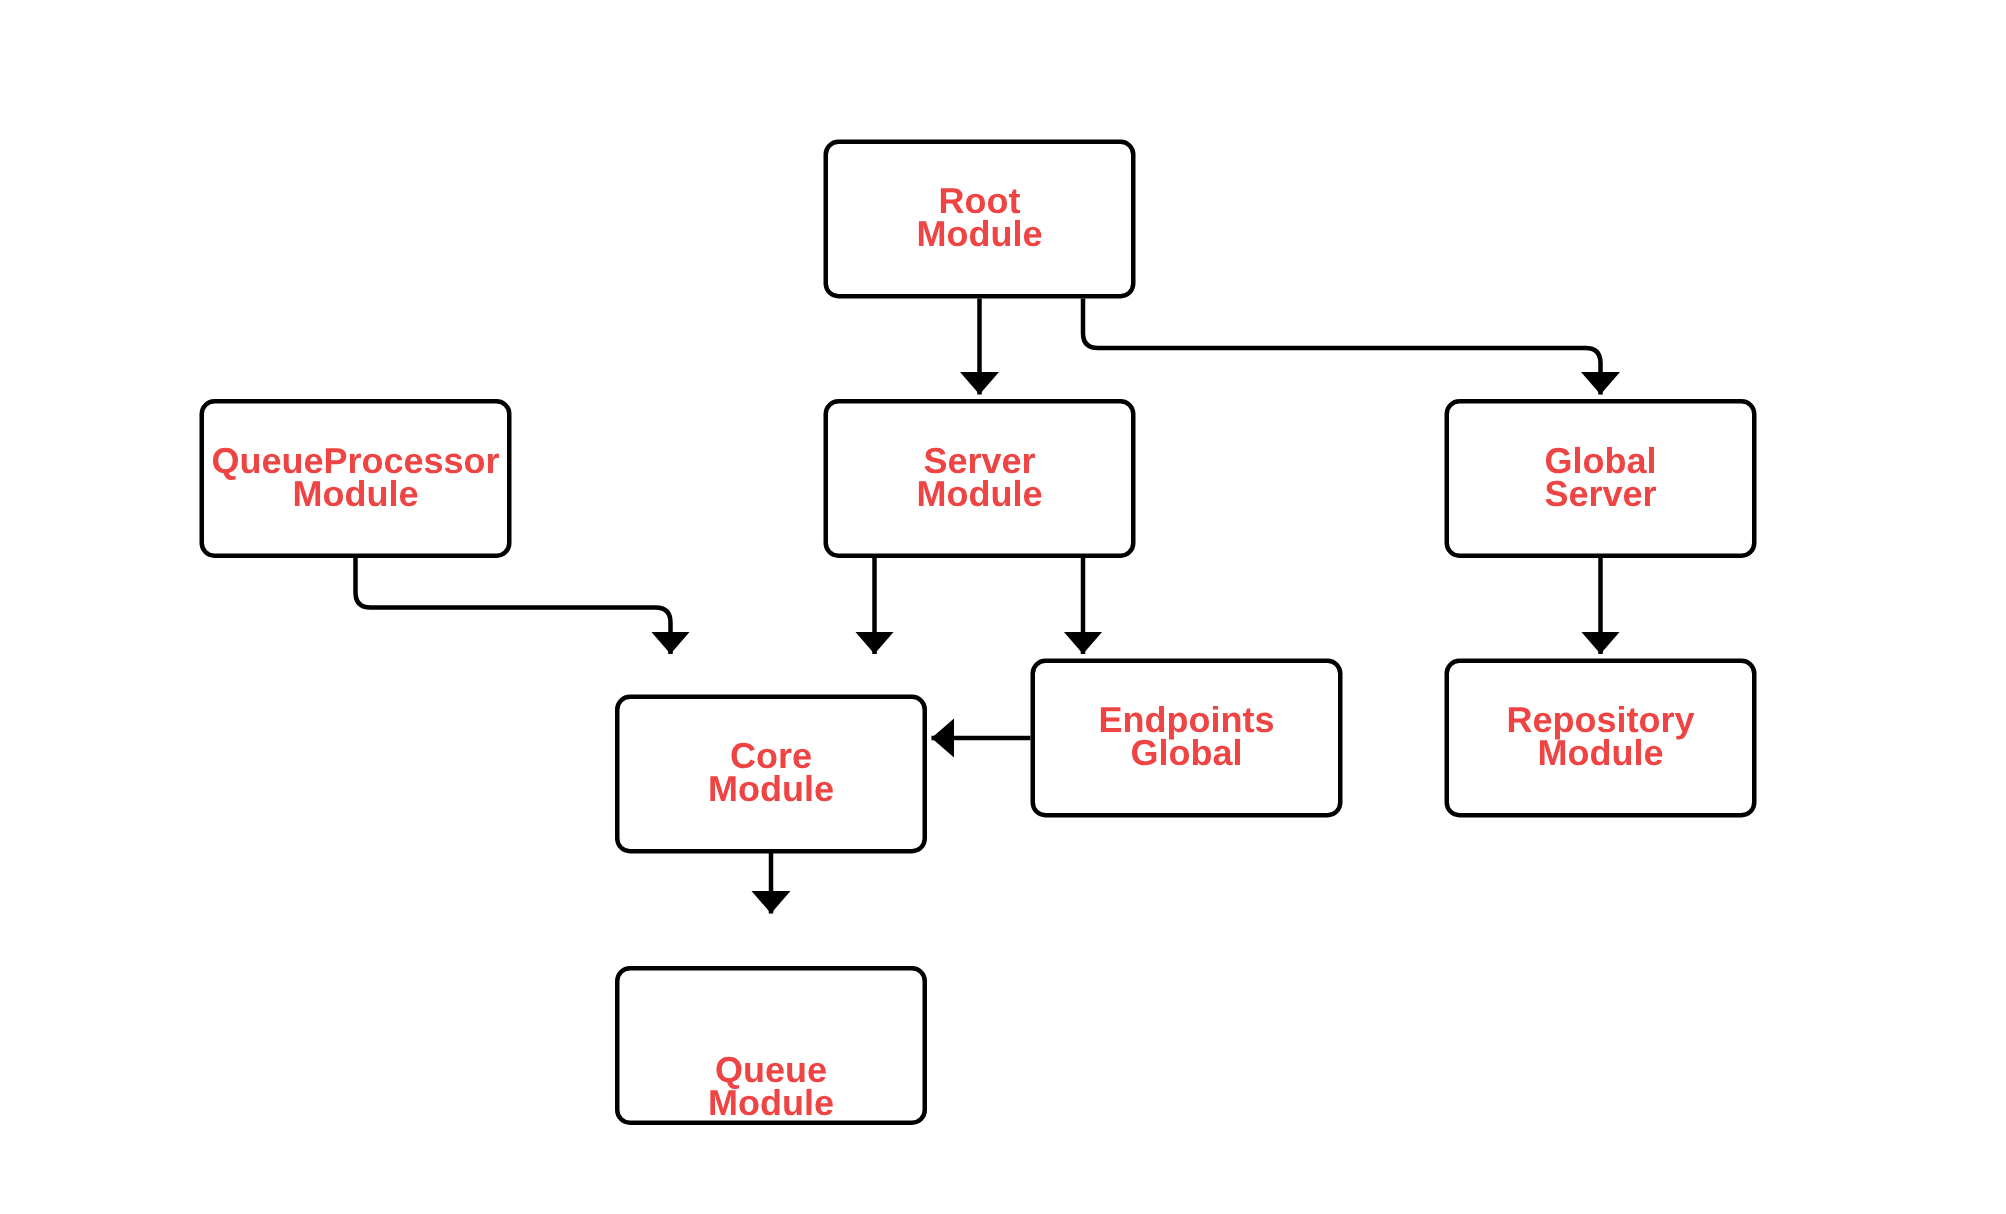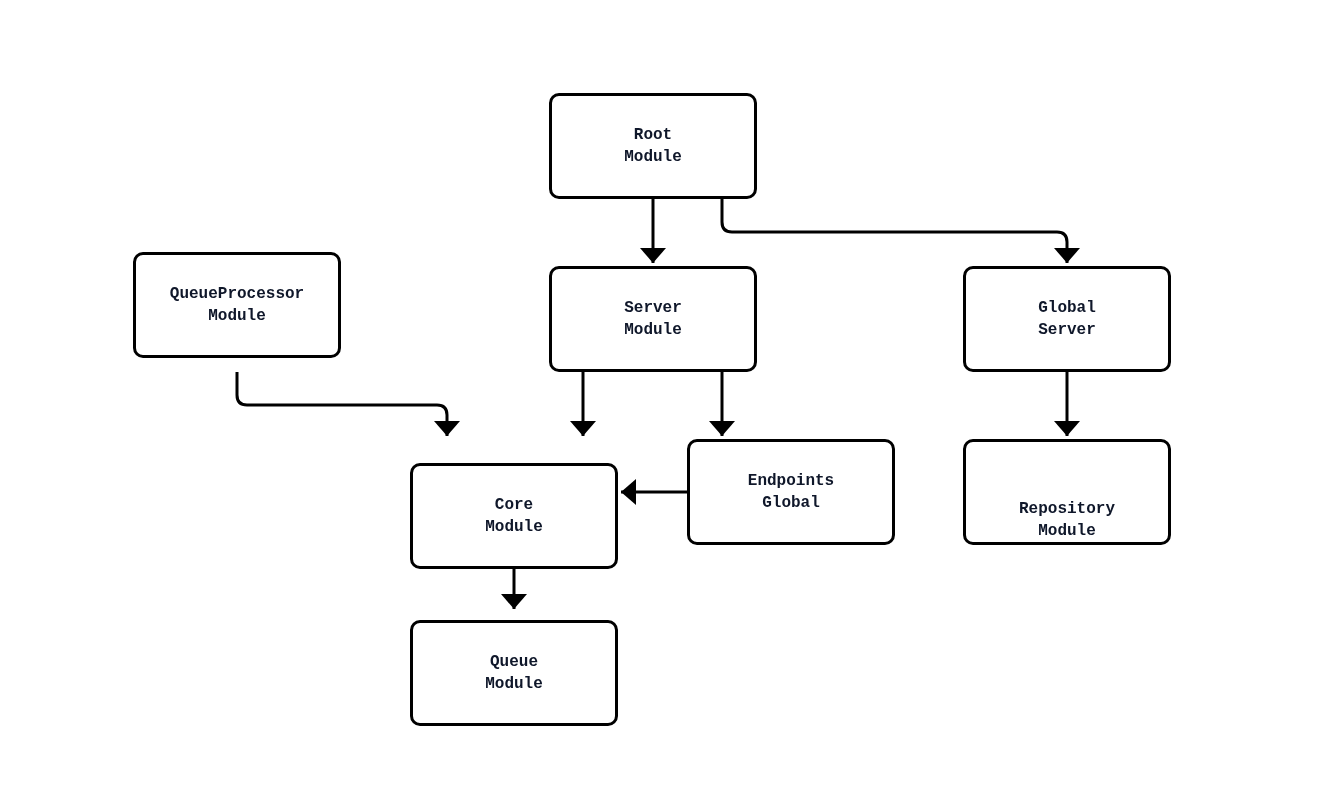--- a/index.html
+++ b/index.html
@@ -33,25 +33,25 @@
     height: 106px;
     box-sizing: border-box;
     border: 3px solid #000000;
     border-radius: 10px;
     background: #ffffff;
     display: flex;
     align-items: center;
     justify-content: center;
   }
   .node-label {
-    font-family: Liberation Mono, monospace;
+    font-family: Liberation Sans, sans-serif;
     font-weight: bold;
-    font-size: 16px;
+    font-size: 24px;
     line-height: 22px;
-    color: #0f172a;
+    color: #ef4444;
     text-align: center;
     white-space: pre-line;
   }
 </style>
 </head>
 <body>
 
 <div class="canvas">
 
   <svg class="edges-layer" width="1337" height="809" viewBox="0 0 1337 809" xmlns="http://www.w3.org/2000/svg">
@@ -68,21 +68,21 @@
     <path d="M687,492 L621,492" marker-end="url(#arrow)"></path>
     <path d="M1067,372 L1067,436" marker-end="url(#arrow)"></path>
     <path d="M514,545 L514,609" marker-end="url(#arrow)"></path>
   </svg>
 
   <div class="node" style="left:549px; top:93px;">
     <div class="node-label">Root
 Module</div>
   </div>
 
-  <div class="node" style="left:133px; top:252px;">
+  <div class="node" style="left:133px; top:266px;">
     <div class="node-label">QueueProcessor
 Module</div>
   </div>
 
   <div class="node" style="left:549px; top:266px;">
     <div class="node-label">Server
 Module</div>
   </div>
 
   <div class="node" style="left:963px; top:266px;">
@@ -93,23 +93,23 @@
   <div class="node" style="left:410px; top:463px;">
     <div class="node-label">Core
 Module</div>
   </div>
 
   <div class="node" style="left:687px; top:439px;">
     <div class="node-label">Endpoints
 Global</div>
   </div>
 
-  <div class="node" style="left:963px; top:439px;align-items:flex-end;">
+  <div class="node" style="left:963px; top:439px;">
     <div class="node-label">Repository
 Module</div>
   </div>
 
-  <div class="node" style="left:410px; top:620px;">
+  <div class="node" style="left:410px; top:644px;align-items:flex-end;">
     <div class="node-label">Queue
 Module</div>
   </div>
 
 </div>
 
 </body></html>

